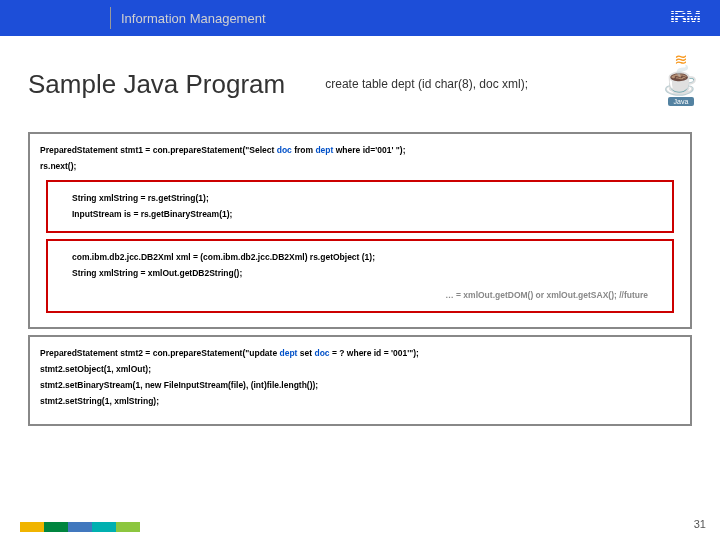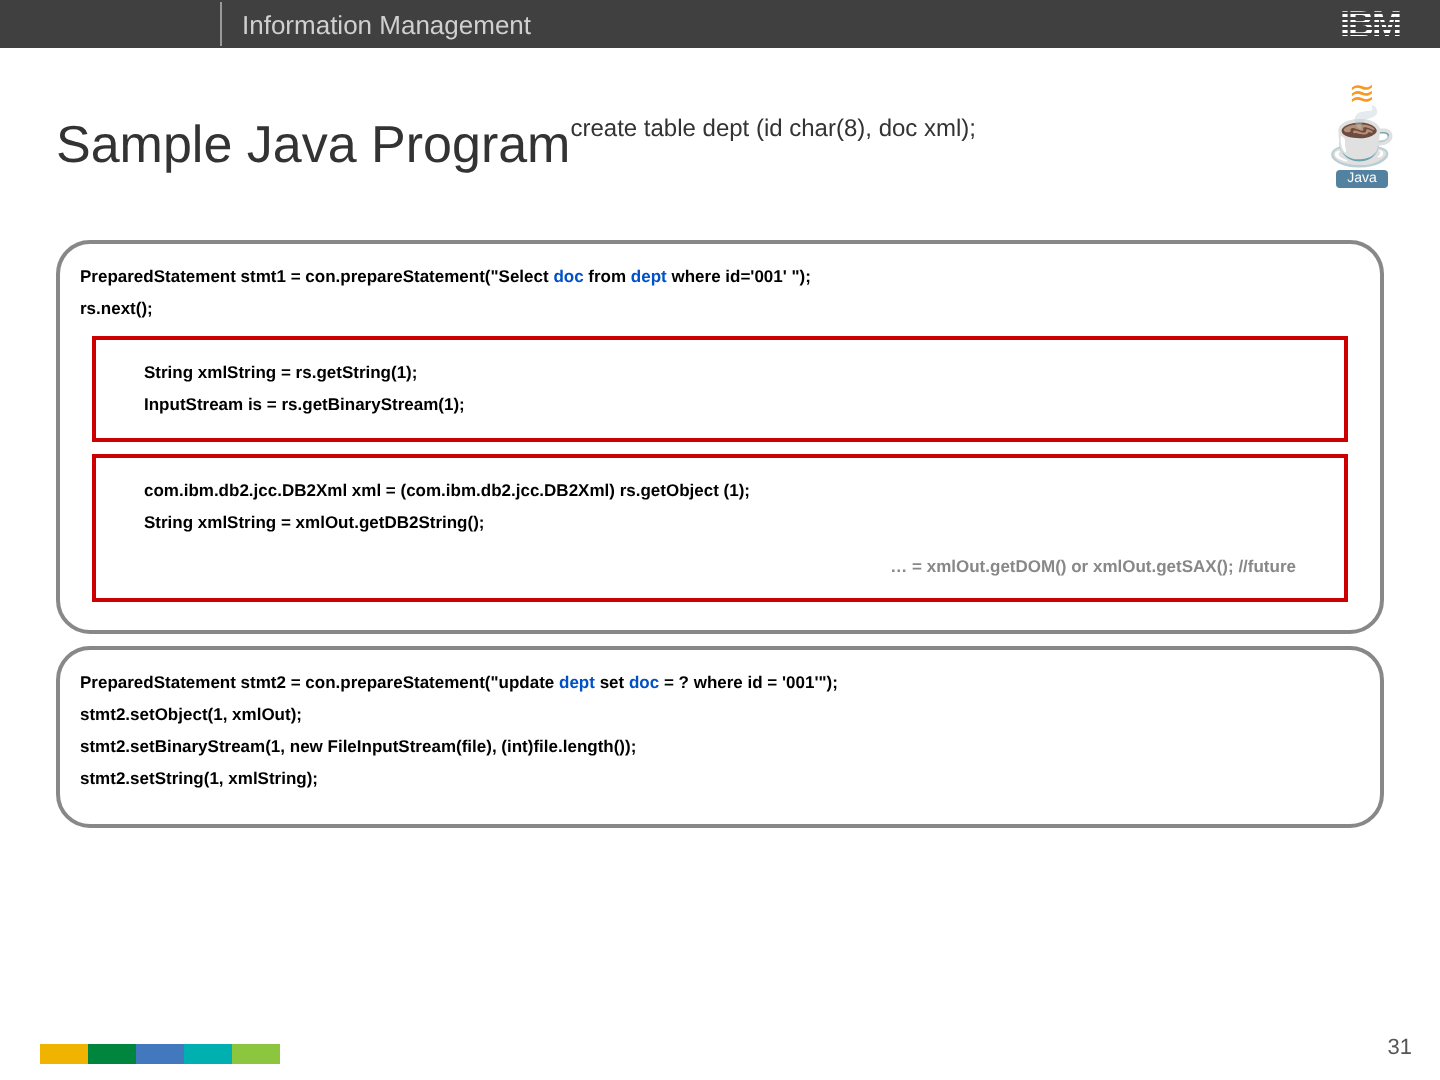--- a/index.html
+++ b/index.html
@@ -5,22 +5,22 @@
   * { margin: 0; padding: 0; box-sizing: border-box; }
   body {
     width: 720px;
     height: 540px;
     font-family: Arial, Helvetica, sans-serif;
     background: #ffffff;
     position: relative;
     overflow: hidden;
   }
   .top-bar {
-    background: #404040;
-    height: 24px;
+    background: #1d4ed8;
+    height: 36px;
     display: flex;
     align-items: center;
     justify-content: space-between;
     padding: 0 20px 0 0;
   }
   .top-bar-left {
     display: flex;
     align-items: center;
     height: 100%;
   }
@@ -74,21 +74,20 @@
     font-size: 28px;
   }
   .java-cup { color: #5382a1; line-height: 1; }
   .java-steam { color: #f8981d; font-size: 16px; line-height: 0.8; }
   .java-text { font-size: 7px; color: #fff; background:#5382a1; padding:1px 6px; border-radius:2px; margin-top:2px;}
   .code-box {
     margin: 6px 28px;
     padding: 8px 10px;
     font-size: 8.5px;
     line-height: 1.9;
-    border-radius: 17px;
   }
   .box-outer-grey {
     border: 2px solid #888;
   }
   .box-red {
     border: 2px solid #cc0000;
     margin: 6px;
     padding: 8px 24px;
   }
   .code-line { color: #000; display: block; font-weight: bold; }
@@ -112,21 +111,21 @@
   .c1{background:#f0b400;} .c2{background:#00853f;} .c3{background:#4178be;}
   .c4{background:#00b0b0;} .c5{background:#8cc63f;}
   .page-num {
     position: absolute;
     right: 14px;
     bottom: 10px;
     font-size: 11px;
     color: #555;
     text-align: center;
   }
-  .title-flex { display:flex; flex:1;}
+  .title-flex { display:flex; align-items:center; gap:40px; flex:1;}
 </style>
 </head>
 <body>
 
 <div class="top-bar">
   <div class="top-bar-left">
     <span class="divider-line"></span>
     <span class="header-title">Information Management</span>
   </div>
   <span class="ibm-stripes">IBM</span>

